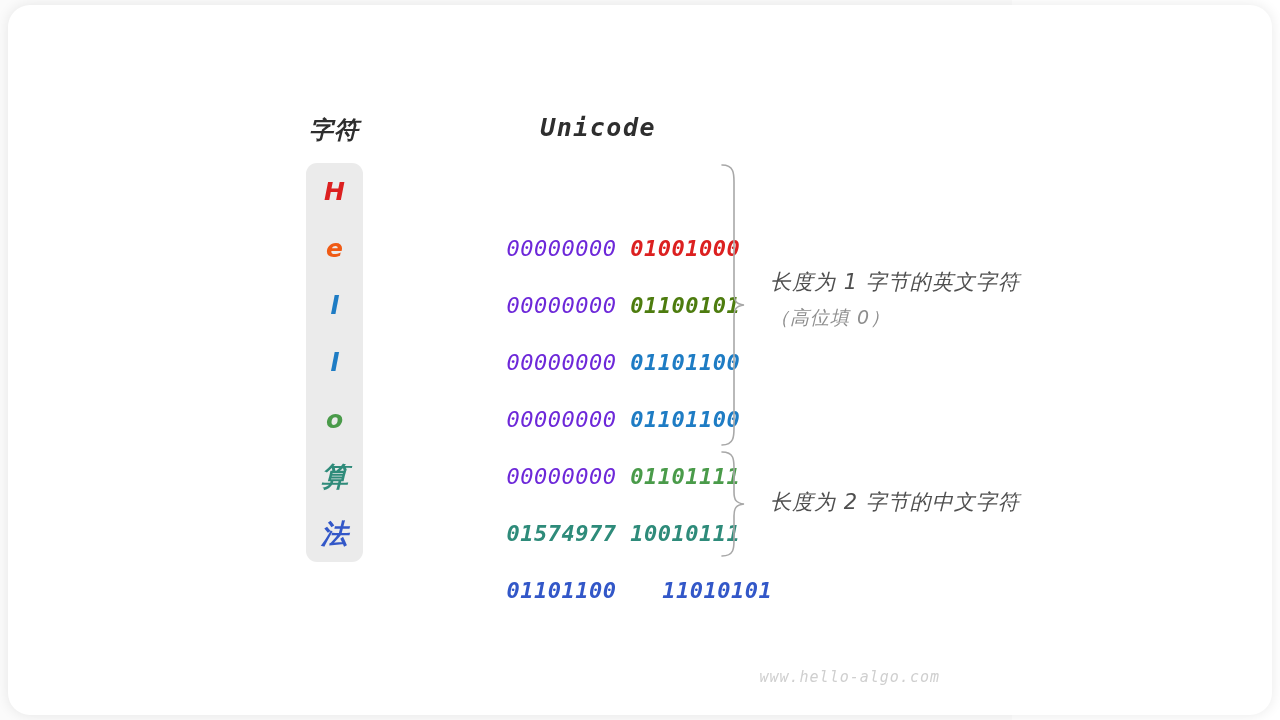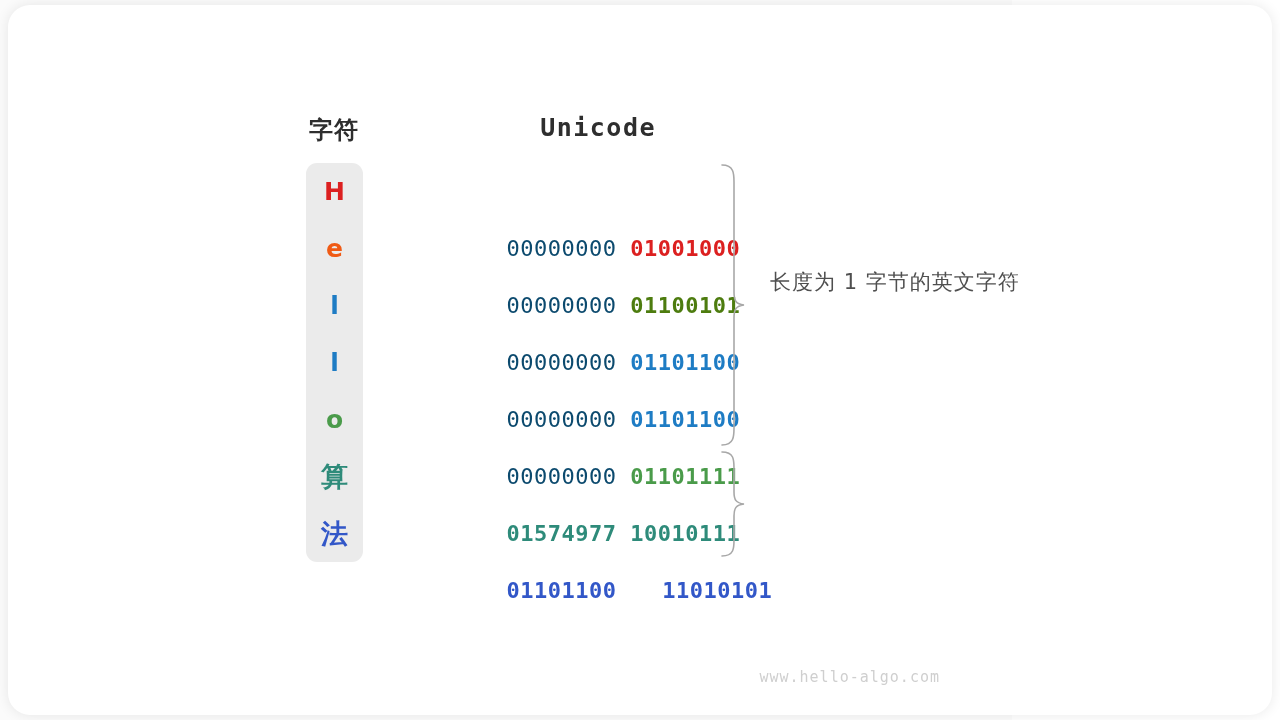--- a/index.html
+++ b/index.html
@@ -12,20 +12,21 @@
     background: #ffffff;
     font-family: "Liberation Sans", "DejaVu Sans", sans-serif;
     overflow: hidden;
   }
 
   #canvas {
     position: relative;
     width: 1012px;
     height: 720px;
     background: #fbfbfb;
+    font-style: italic;
   }
 
   
   #card {
     position: absolute;
     left: 8px;
     top: 5px;
     width: 1264px;
     height: 710px;
     background: #ffffff;
@@ -99,21 +100,21 @@
     top: 0;
     width: 268px;
     height: 57px;
     line-height: 57px;
     font-size: 22px;
     font-family: "DejaVu Sans Mono", "Liberation Mono", monospace;
     letter-spacing: 0.5px;
     white-space: pre;
   }
   .bits-hi {
-    color: #0c4a6e;
+    color: #6d28d9;
     font-weight: normal;
     margin-top: 32px;
   }
   .bits-lo {
     font-weight: bold;
   }
   .bits-full {
     font-weight: bold;
   }
 
@@ -218,18 +219,22 @@
   <svg class="brace" style="left:718px; top:160px;" width="30" height="290">
     <path d="M 4,5 C 16,5 16,14 16,22 L 16,132 C 16,141 18,144 26,145 C 18,146 16,149 16,158 L 16,268 C 16,276 16,285 4,285" fill="none" stroke="#a8a8a8" stroke-width="1.6" stroke-linecap="round"></path>
   </svg>
 
   <svg class="brace" style="left:718px; top:448px;" width="30" height="112">
     <path d="M 4,4 C 16,4 16,12 16,20 L 16,44 C 16,52 18,55 26,56 C 18,57 16,60 16,68 L 16,92 C 16,100 16,108 4,108" fill="none" stroke="#a8a8a8" stroke-width="1.6" stroke-linecap="round"></path>
   </svg>
 
   <div class="annotation" style="left:770px; top:268px; width:320px;">
     <div class="anno-main">长度为 1 字节的英文字符</div>
-  </div>
-
+    <div class="anno-sub">（高位填 0）</div>
+  </div>
+
+  <div class="annotation" style="left:770px; top:488px; width:320px;">
+    <div class="anno-main">长度为 2 字节的中文字符</div>
+  </div>
 
   <div id="watermark">www.hello-algo.com</div>
 
 </div>
 
 </body></html>

